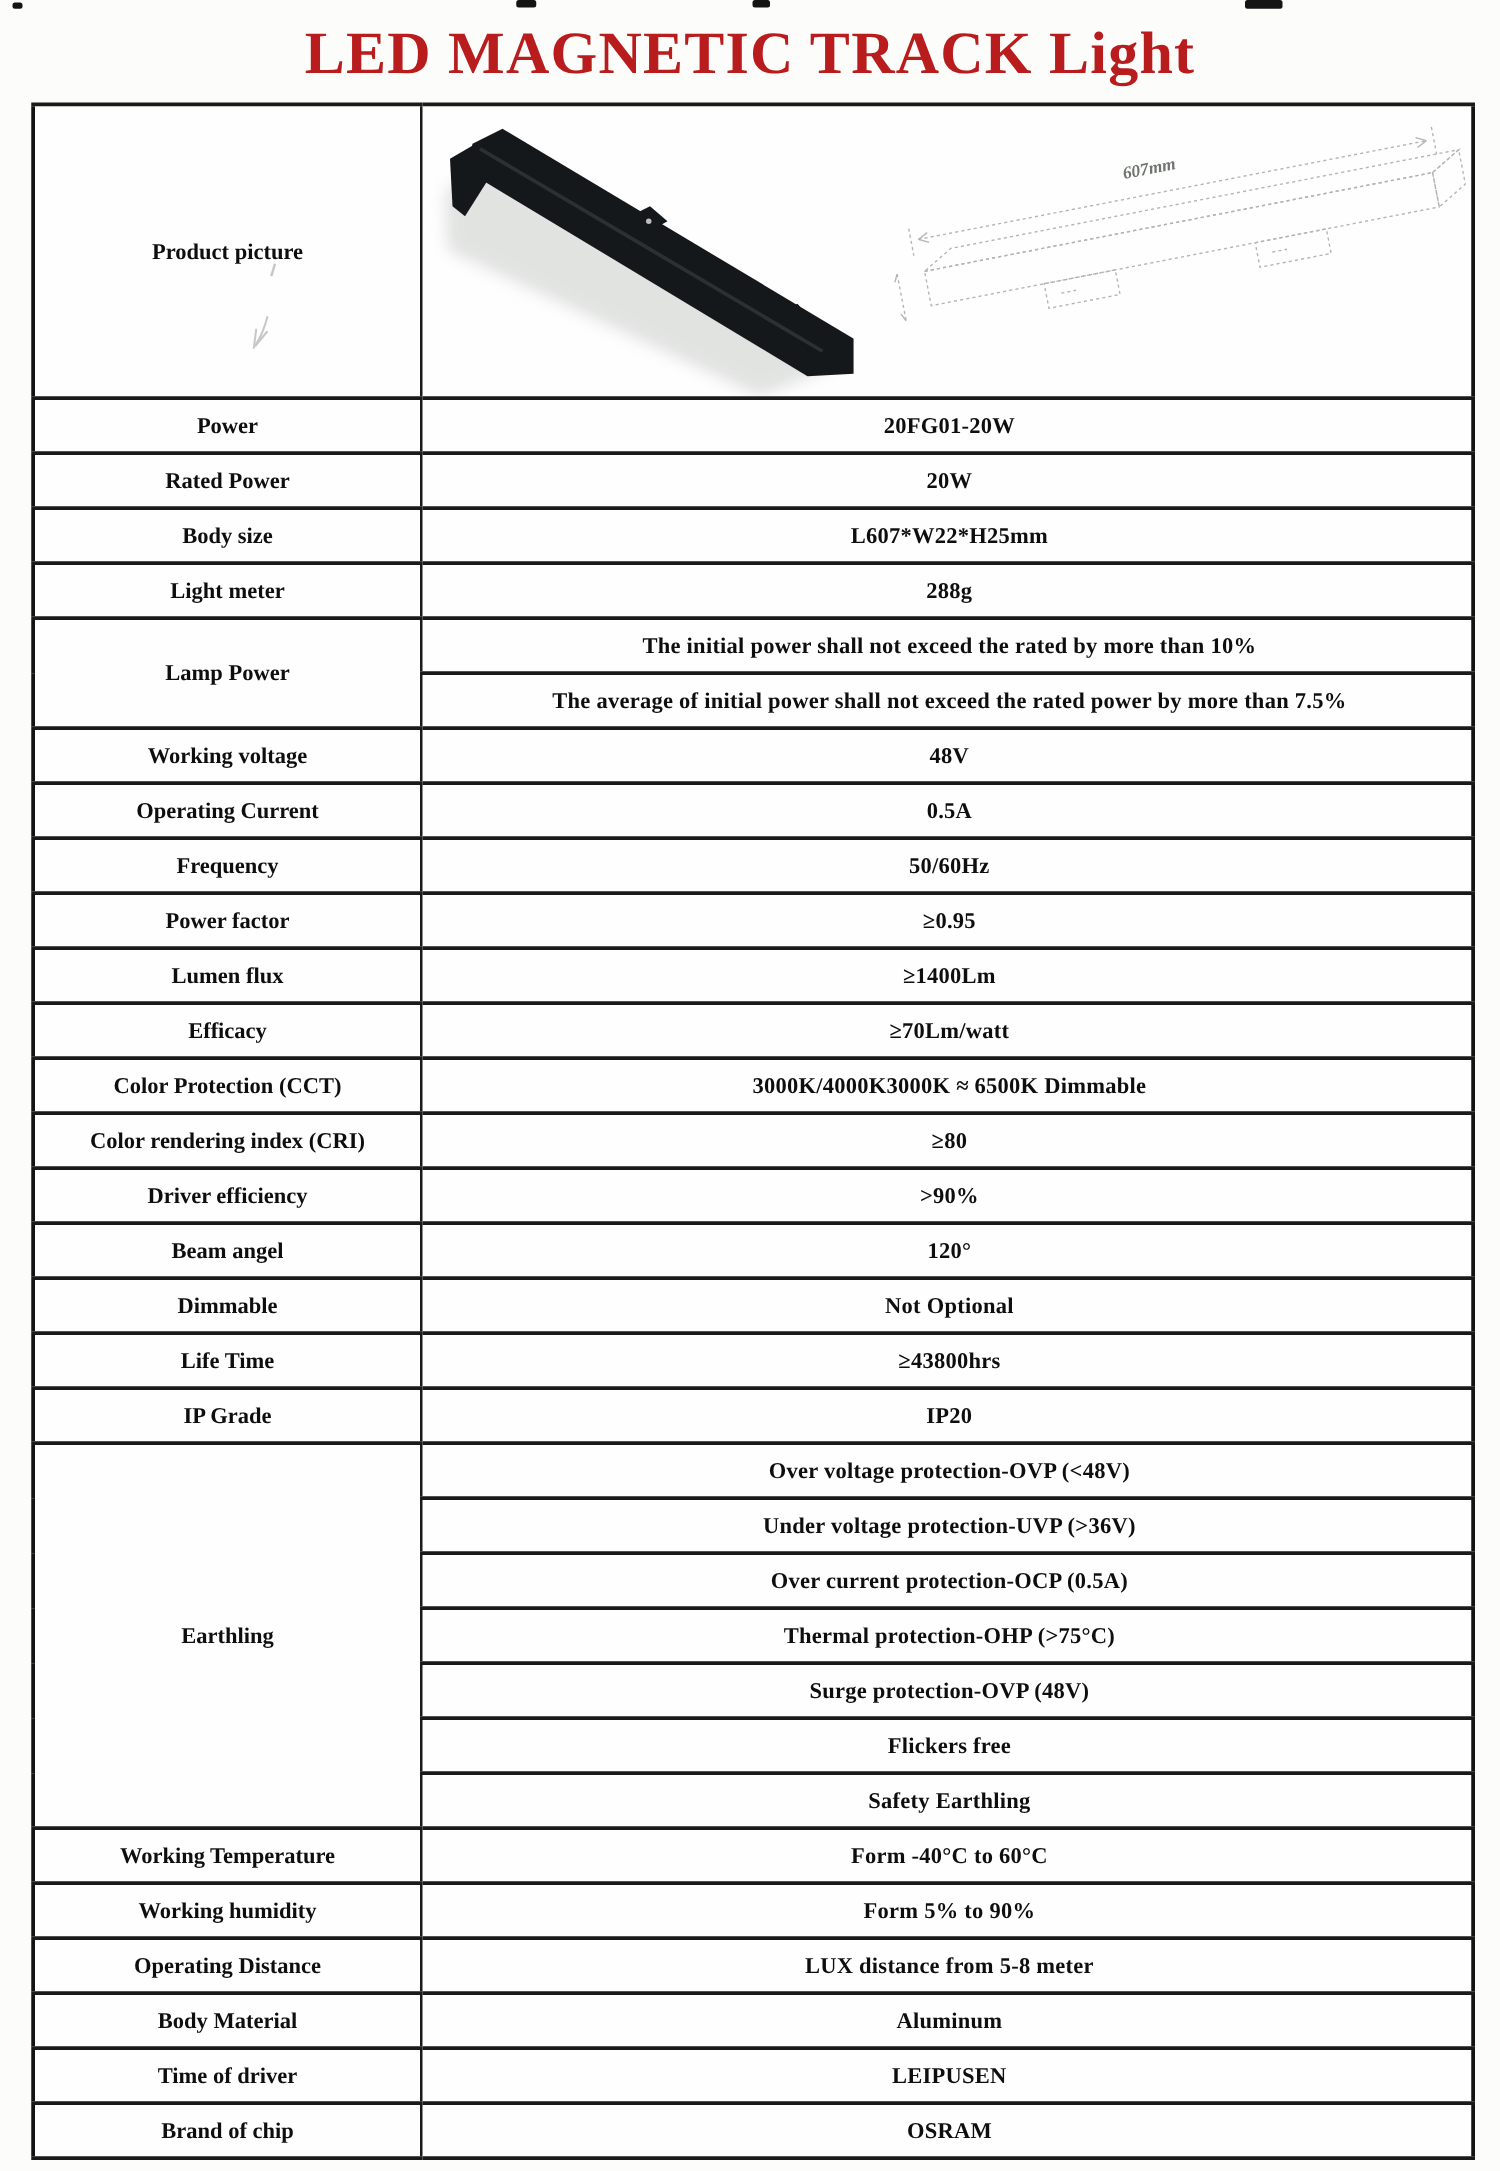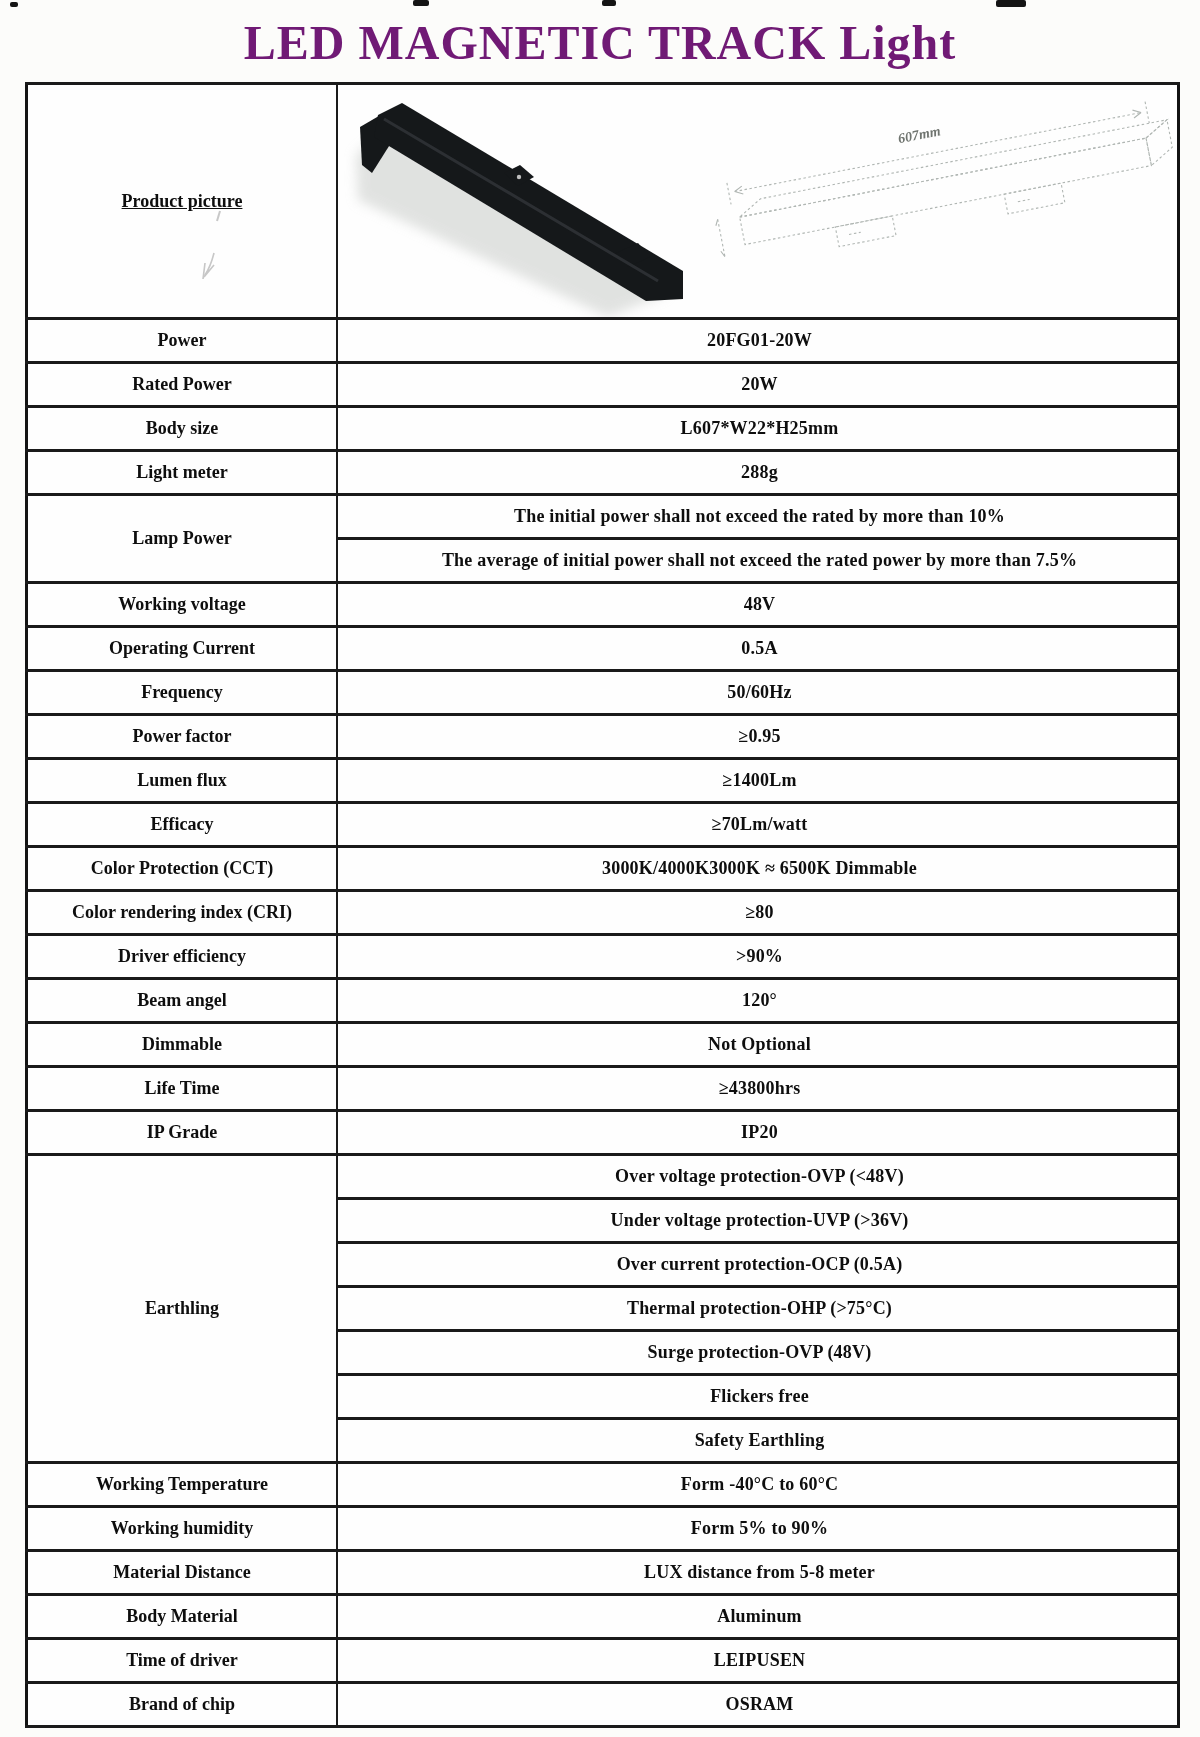--- a/index.html
+++ b/index.html
@@ -14,21 +14,21 @@
   .artifact{position:absolute;background:#141414;border-radius:2px;}
   .page-title{
     margin:0;
     padding-top:8px;
     height:74px;
     text-align:center;
     font-size:48px;
     font-weight:bold;
     letter-spacing:1px;
     line-height:70px;
-    color:#701a75;
+    color:#b91c1c;
   }
   table.spec{
     border-collapse:collapse;
     table-layout:fixed;
     width:1155px;
     margin-left:25px;
     background:#fefefe;
   }
   table.spec{border:3px solid #131313;}
   table.spec td{
@@ -49,21 +49,21 @@
     padding:0 4px 0 8px;
     letter-spacing:.2px;
   }
   tr.spec-row{height:44px;}
   tr.pic-row{height:232px;}
   td.pic-cell{padding:0;}
   .pic-wrap{display:flex;align-items:stretch;width:100%;height:232px;overflow:hidden;}
   .pic-photo{flex:0 0 345px;position:relative;}
   .pic-drawing{flex:1 1 auto;position:relative;}
   .label-art{position:absolute;left:0;top:0;pointer-events:none;}
-  td.label-cell.pic-label{position:relative;text-decoration:underline;}
+  td.label-cell.pic-label{position:relative;}
 </style>
 </head>
 <body>
 
 <div class="artifact" style="left:10px;top:2px;width:8px;height:5px;"></div>
 <div class="artifact" style="left:413px;top:0;width:16px;height:6px;"></div>
 <div class="artifact" style="left:602px;top:0;width:14px;height:6px;"></div>
 <div class="artifact" style="left:996px;top:0;width:30px;height:7px;"></div>
 
 <h1 class="page-title">LED MAGNETIC TRACK Light</h1>
@@ -234,21 +234,21 @@
       </tr>
       <tr class="spec-row">
         <td class="label-cell" rowspan="1">Working Temperature</td>
         <td class="value-cell">Form -40°C to 60°C</td>
       </tr>
       <tr class="spec-row">
         <td class="label-cell" rowspan="1">Working humidity</td>
         <td class="value-cell">Form 5% to 90%</td>
       </tr>
       <tr class="spec-row">
-        <td class="label-cell" rowspan="1">Material Distance</td>
+        <td class="label-cell" rowspan="1">Operating Distance</td>
         <td class="value-cell">LUX distance from 5-8 meter</td>
       </tr>
       <tr class="spec-row">
         <td class="label-cell" rowspan="1">Body Material</td>
         <td class="value-cell">Aluminum</td>
       </tr>
       <tr class="spec-row">
         <td class="label-cell" rowspan="1">Time of driver</td>
         <td class="value-cell">LEIPUSEN</td>
       </tr>

